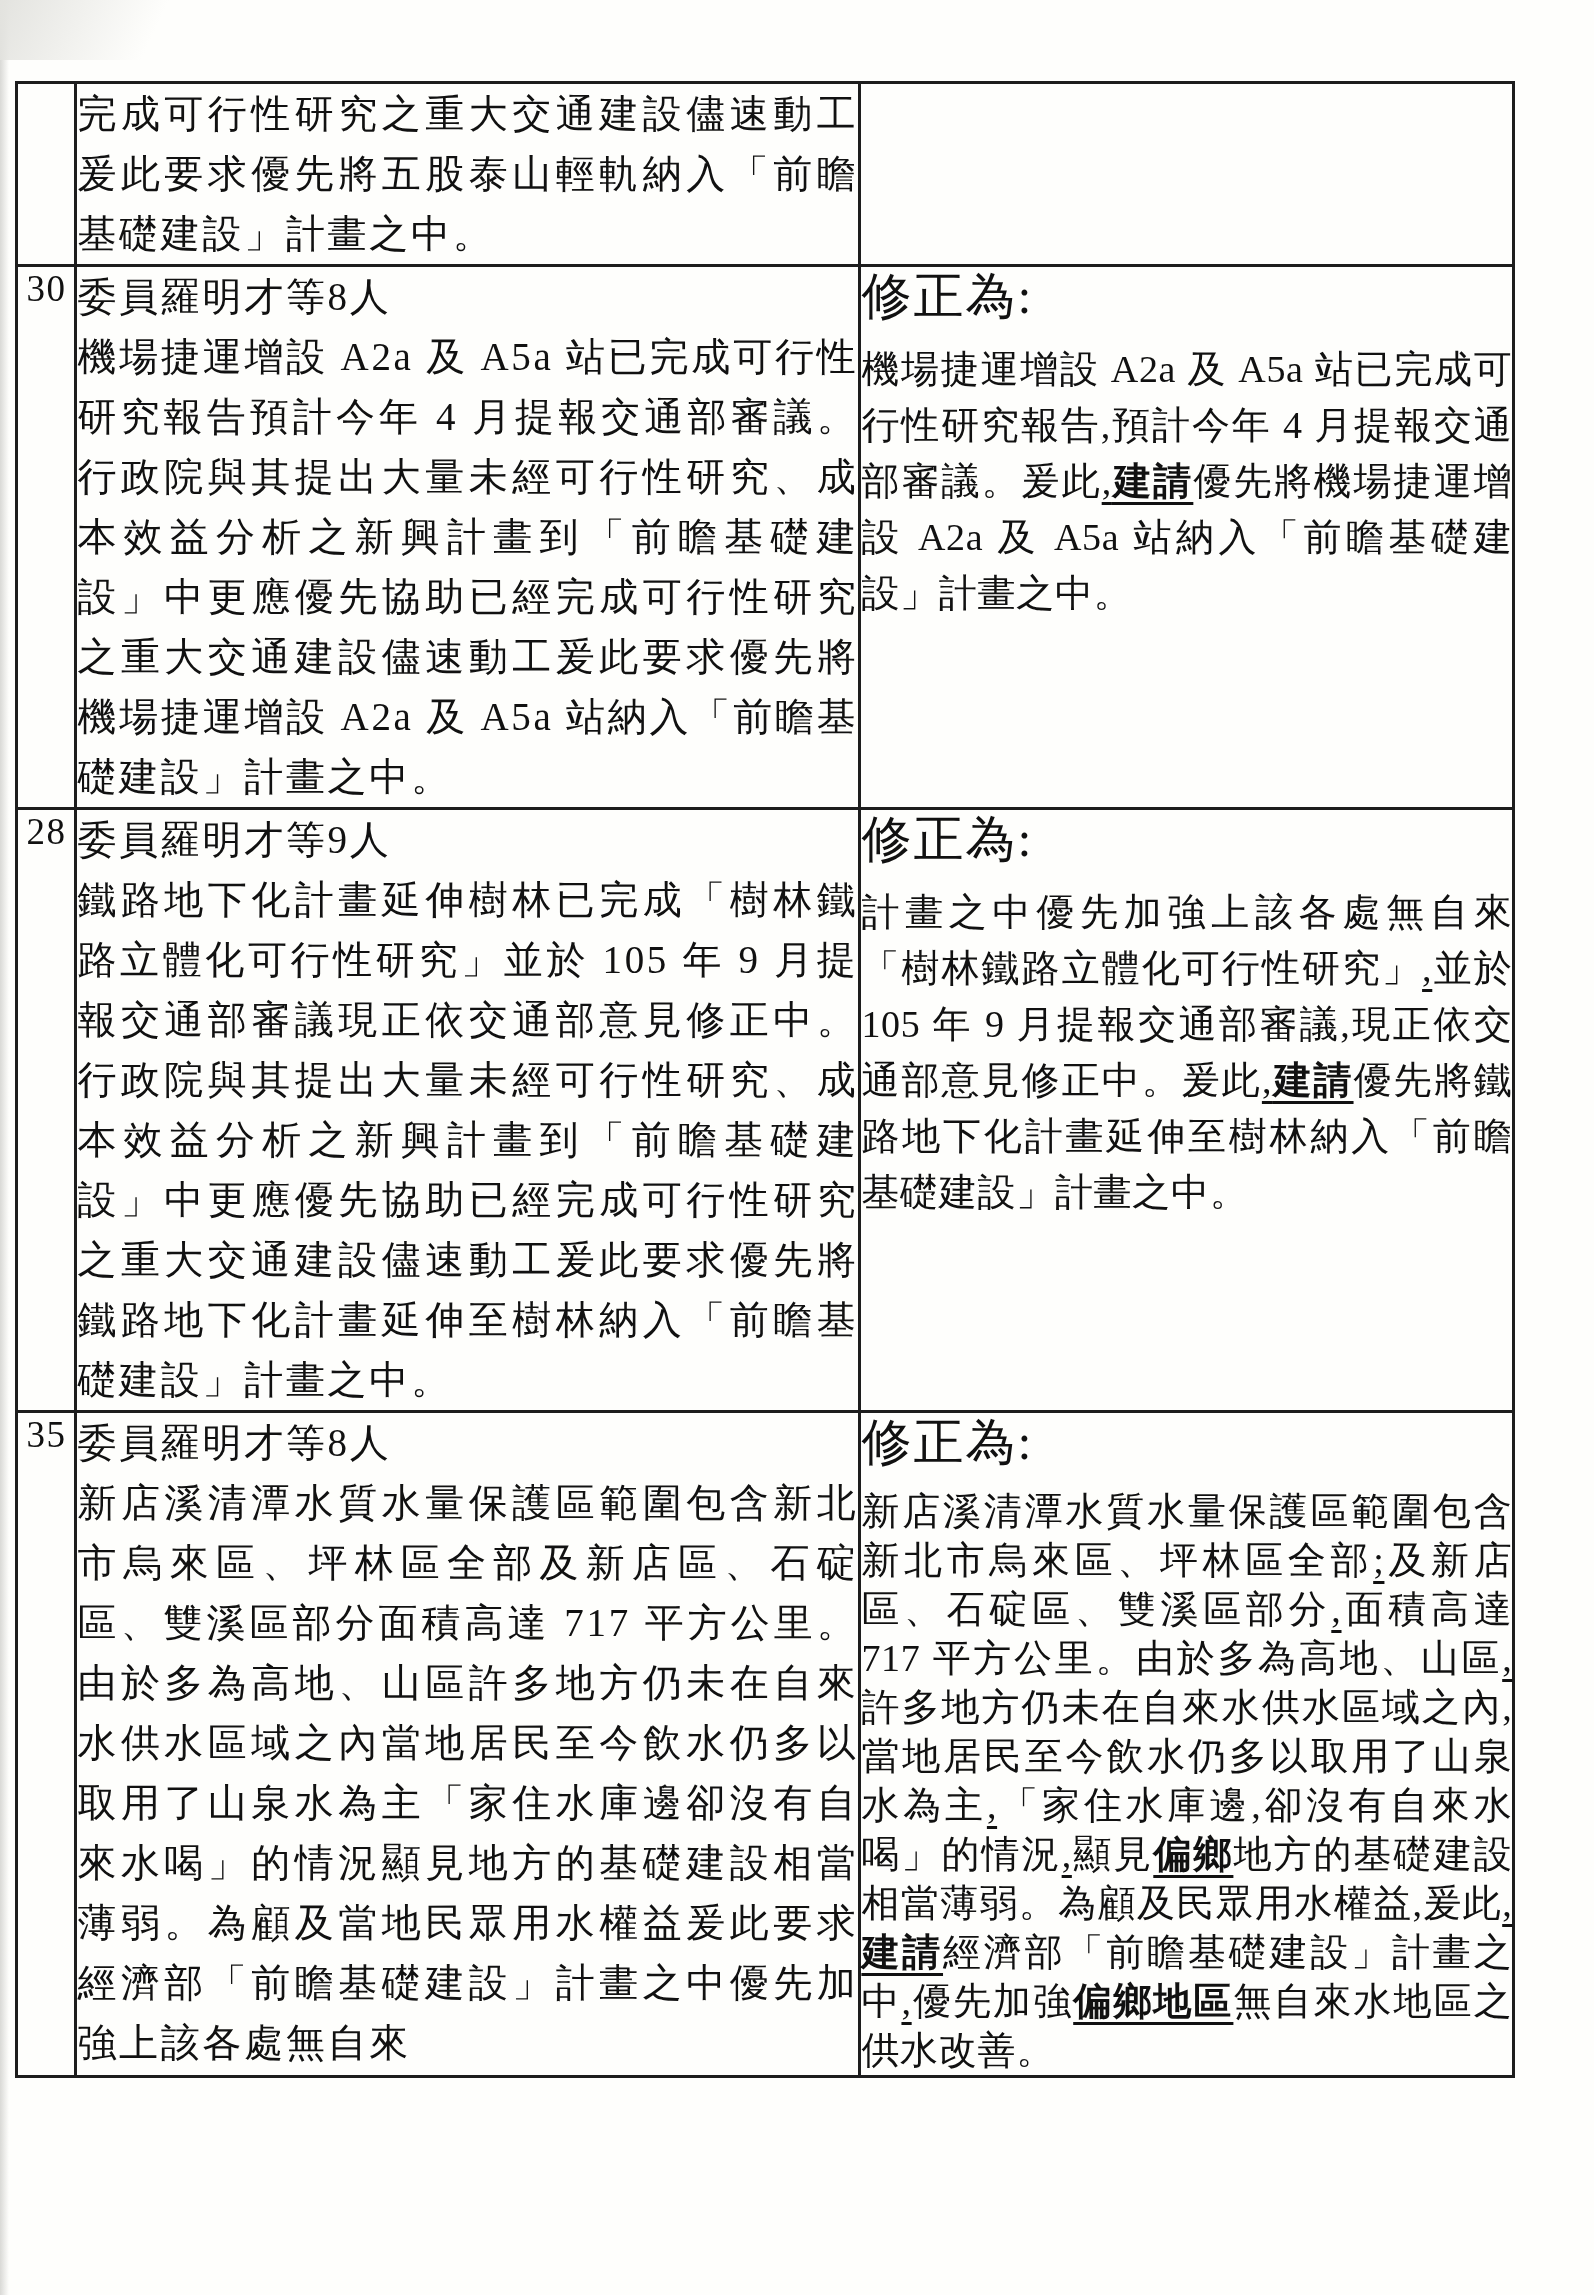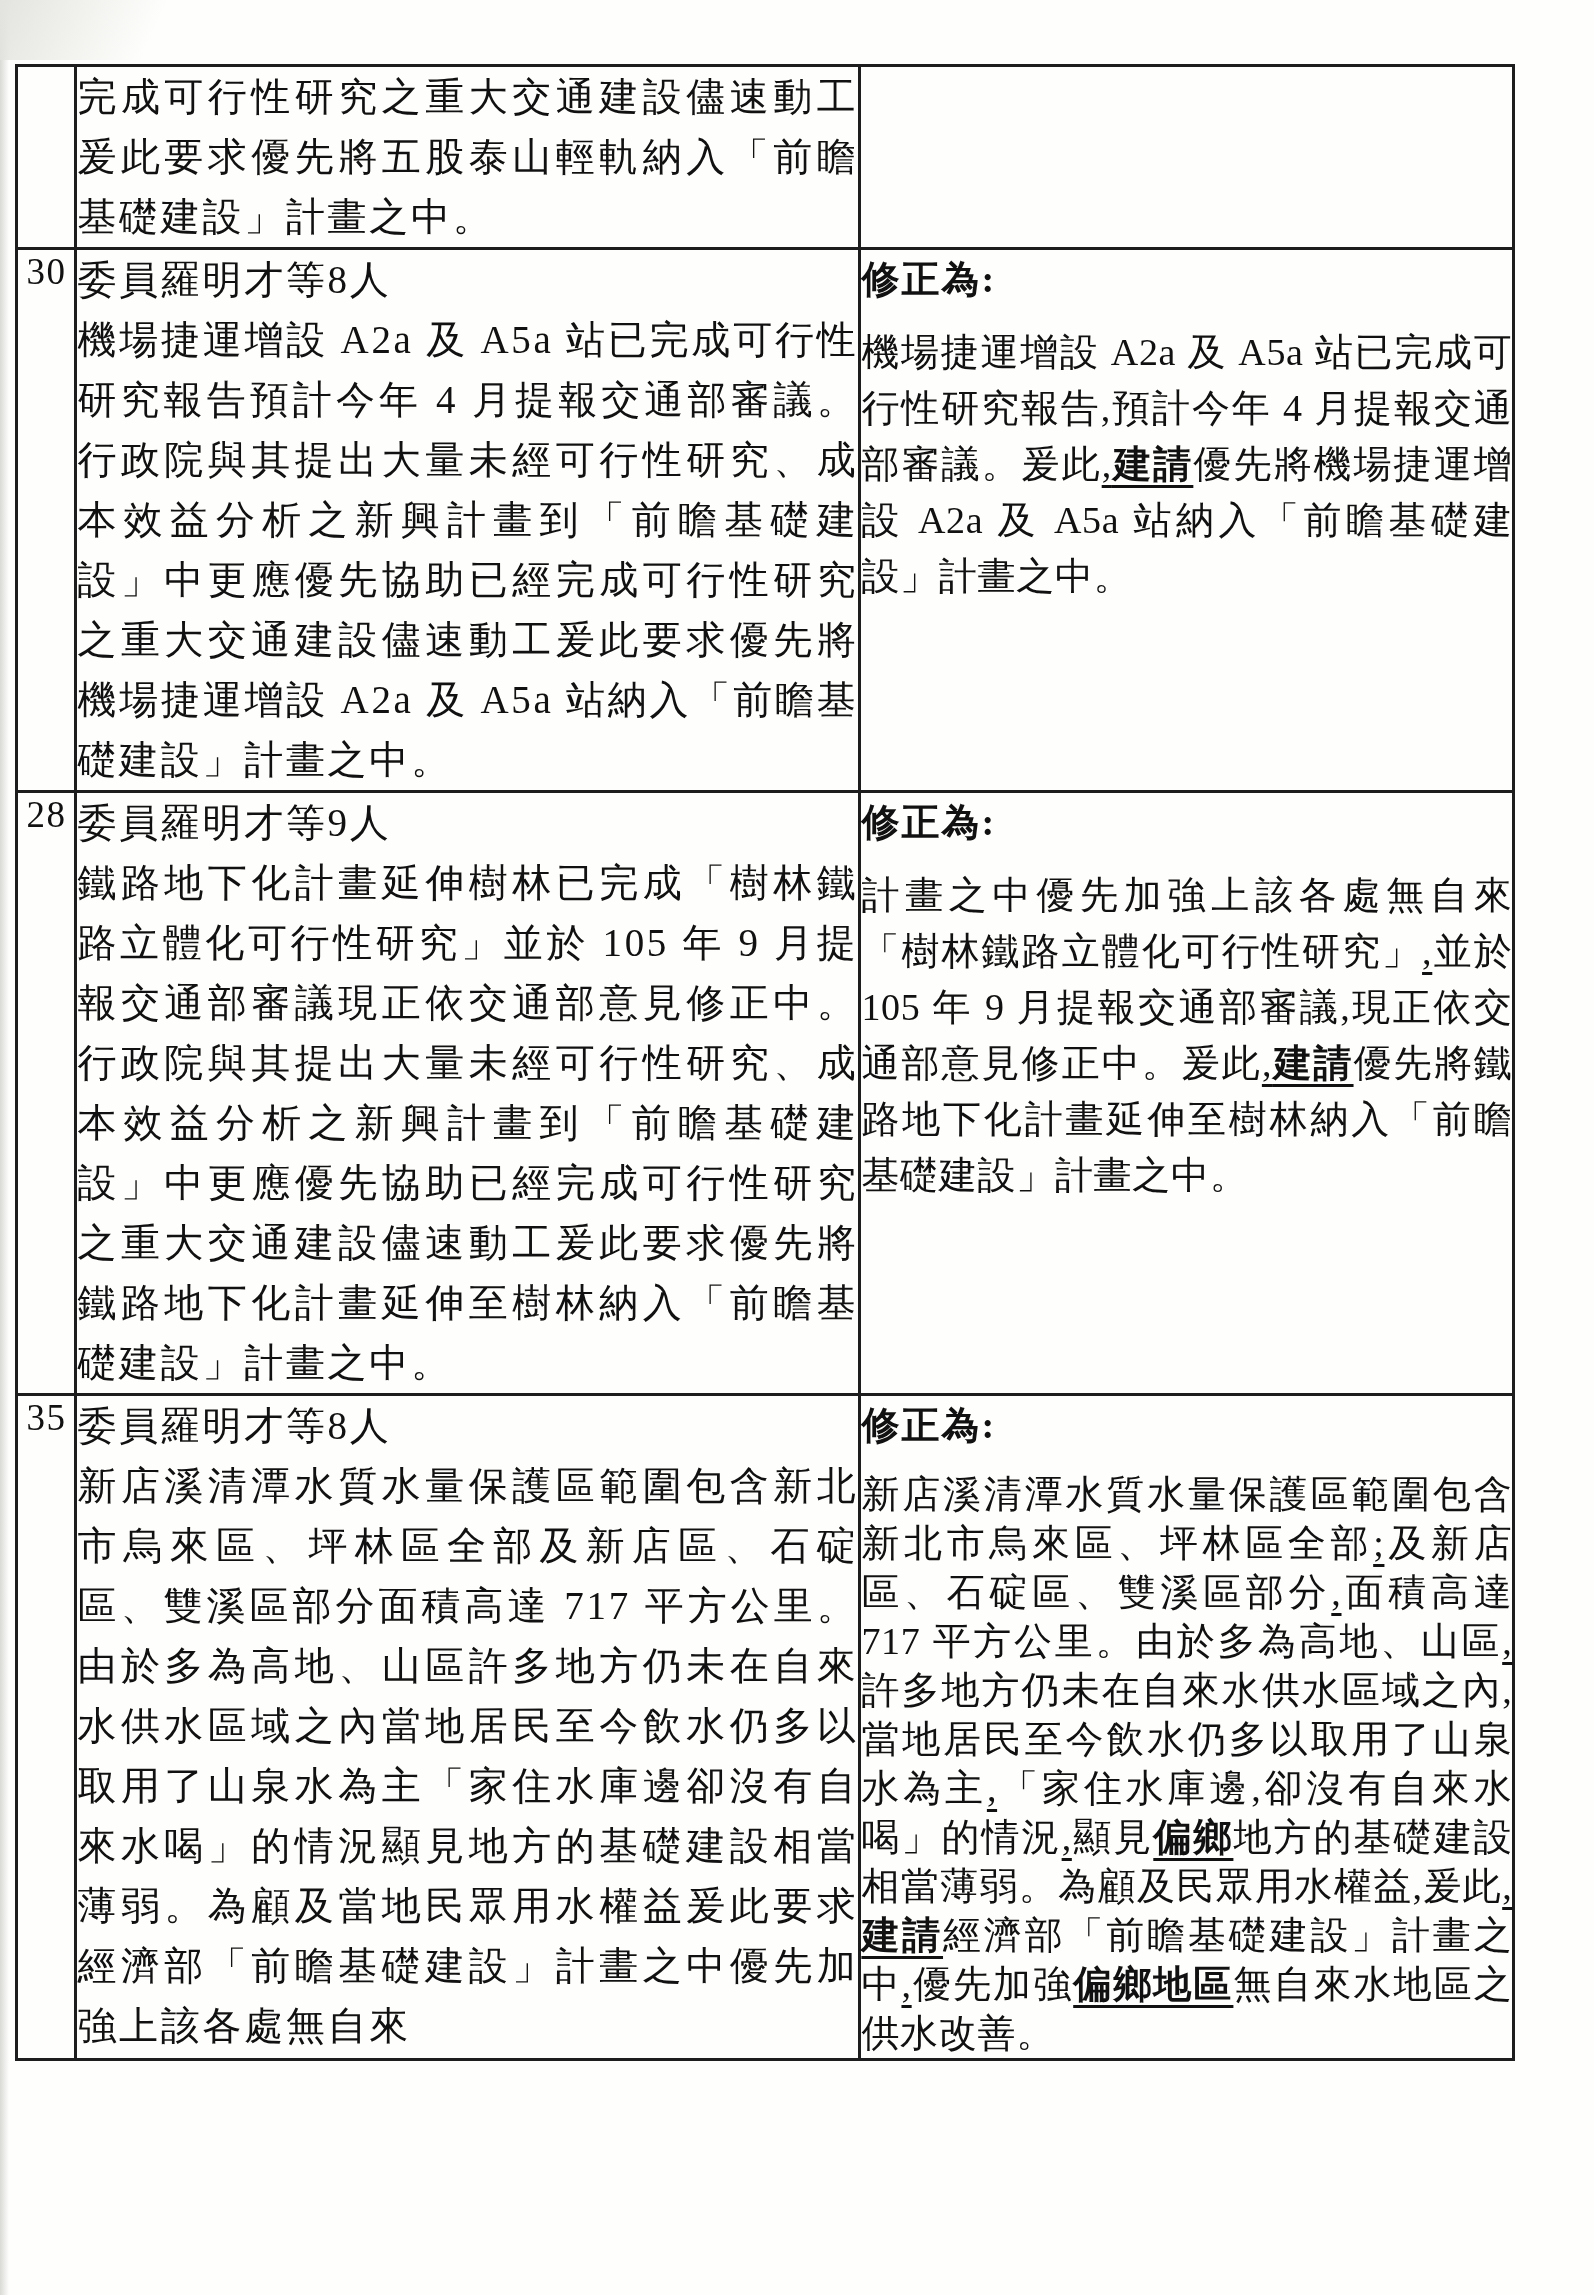--- a/index.html
+++ b/index.html
@@ -14,21 +14,21 @@
   .page { position: absolute; inset: 0; background: #fefefc; }
   .scan-edge {
     position: absolute; left: 0; top: 0; width: 9.4px; height: 100%;
     background: linear-gradient(to right, #d9d9d6, rgba(233,233,230,0));
   }
   .scan-smudge {
     position: absolute; left: 0; top: 0; width: 214px; height: 60px;
     background: linear-gradient(115deg, #e3e3df 0%, rgba(250,250,248,0) 70%);
   }
   table.doc {
-    position: absolute; left: 15.4px; top: 64px;
+    position: absolute; left: 15.4px; top: 81px;
     width: 1496px;
     border-collapse: collapse;
     table-layout: fixed;
     padding-left: 44px;
   }
   table.doc td {
     border: 3.3px solid #1d1d1d;
     vertical-align: top;
     padding: 0;
   }
@@ -51,23 +51,23 @@
   .rev-cell   { padding: 6.7px 20px 0 10.7px; }
 
   .prop-cell .hdr, .prop-cell .bod {
     font-size: 39px;
     line-height: 60px;
     letter-spacing: 2.7px;
   }
   .prop-cell .bod { text-align: justify; text-justify: inter-character; }
 
   .rev-cell .hdr {
-    font-size: 38px;
+    font-size: 50px;
     line-height: 58px;
-    font-weight: 700;
+    font-weight: 400;
     letter-spacing: 2px;
   }
   .rev-cell .bod {
     font-size: 38px;
     line-height: 56px;
     letter-spacing: 0.7px;
     text-align: justify; text-justify: inter-character; margin-top: 16px;
   }
   .row-24 .rev-cell .bod { line-height: 49px; }
 

